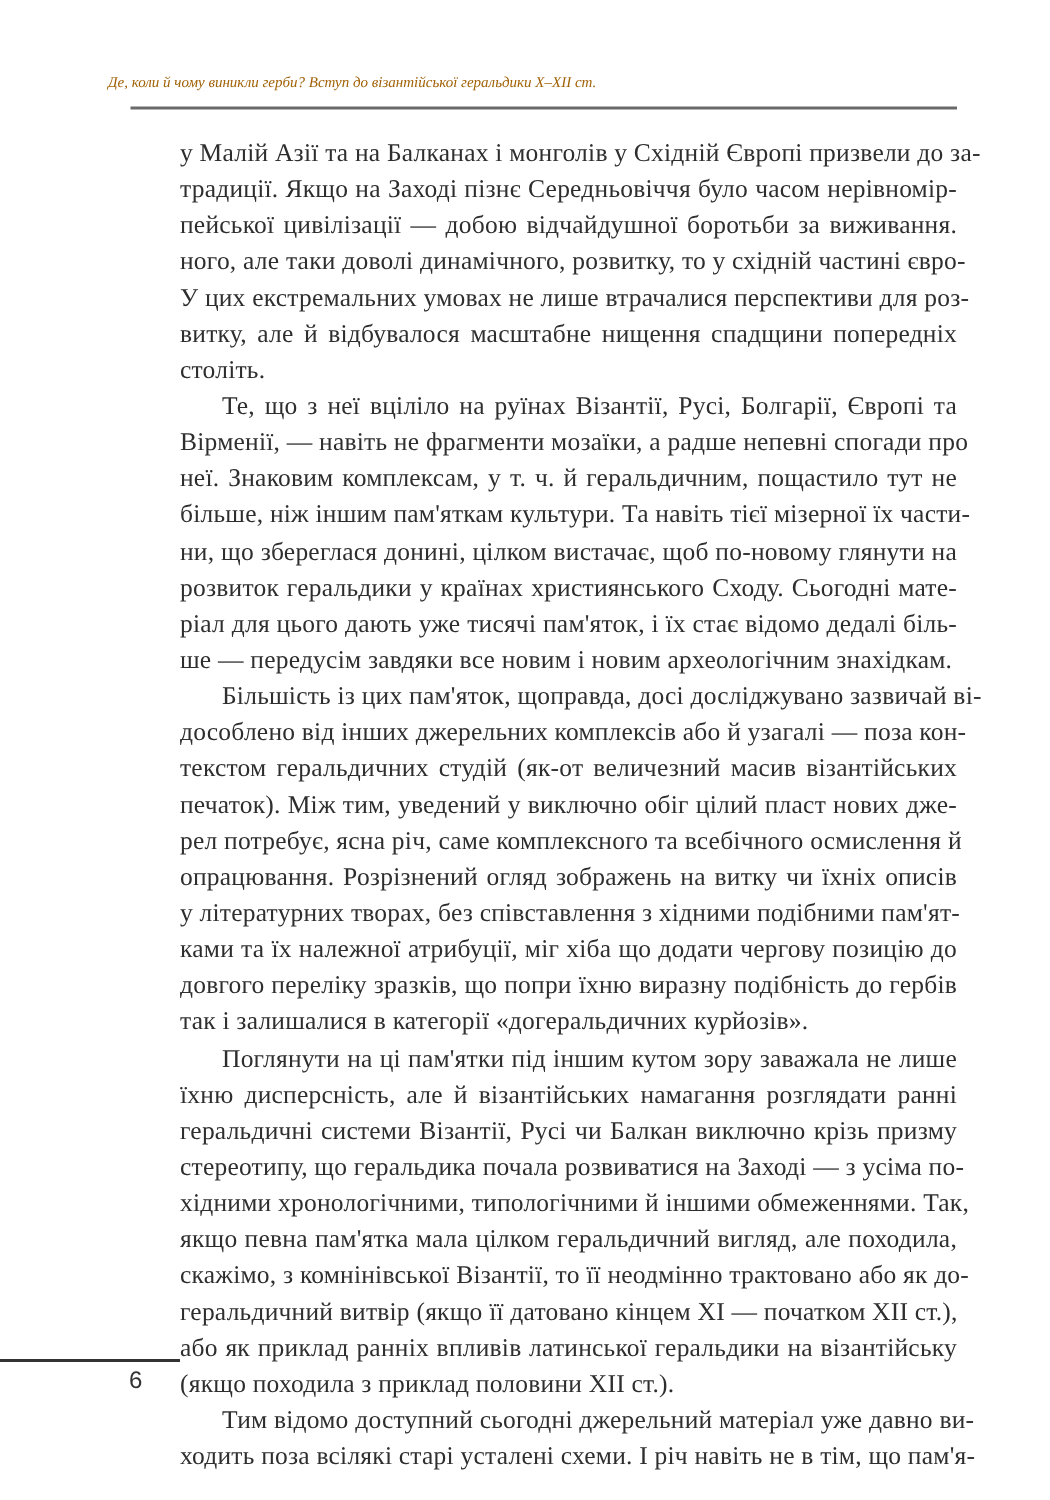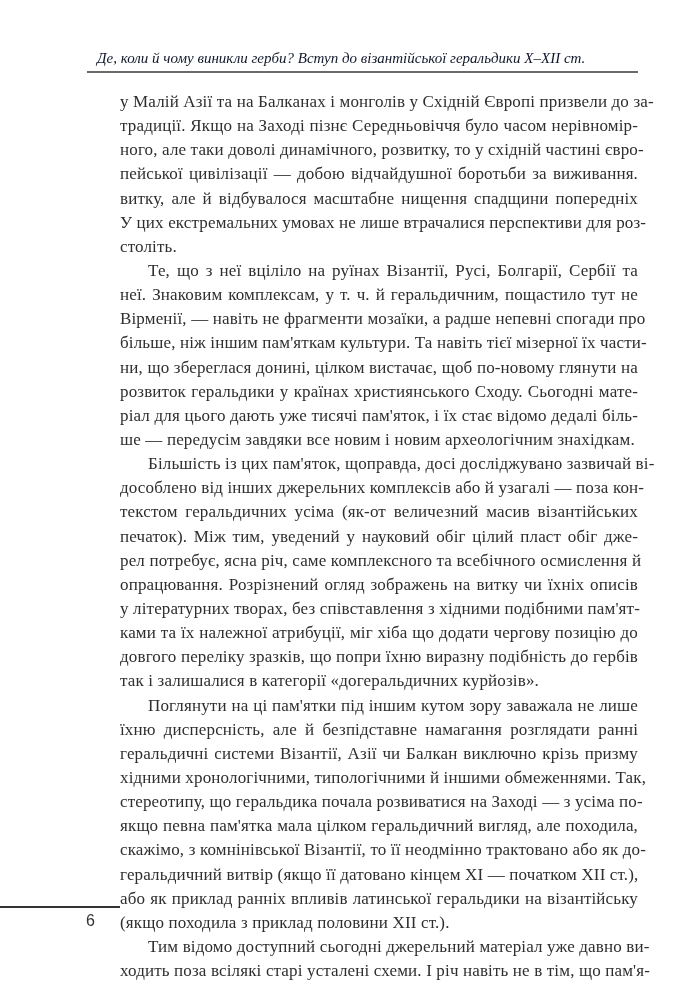--- a/index.html
+++ b/index.html
@@ -3,23 +3,23 @@
 <meta charset="utf-8">
 <style>
   html, body { margin: 0; padding: 0; }
   body {
     width: 700px; height: 1000px; background: #ffffff;
     position: relative; overflow: hidden;
     font-family: "DejaVu Serif", "Liberation Serif", serif;
     color: #2b2b2b;
   }
   .running-head {
-    position: absolute; left: 97px; top: 50px; width: 550px;
+    position: absolute; left: 72px; top: 50px; width: 550px;
     font-family: "Liberation Serif", "DejaVu Serif", serif;
-    font-style: italic; font-size: 15px; color: #0f172a;
+    font-style: italic; font-size: 10px; color: #a16207;
     white-space: nowrap;
   }
   .head-rule {
     position: absolute; left: 87px; top: 71px; width: 551px; height: 2px;
     background: #6a6a6a;
   }
   .body-text {
     position: absolute; left: 120px; top: 90px; width: 518px;
   }
   .line {
@@ -43,48 +43,48 @@
 </style>
 </head>
 <body>
 
 <div class="running-head">Де, коли й чому виникли герби? Вступ до візантійської геральдики X–XII ст.</div>
 <div class="head-rule"></div>
 
 <div class="body-text">
   <span class="line">у Малій Азії та на Балканах і монголів у Східній Європі призвели до за-</span>
   <span class="line">традиції. Якщо на Заході пізнє Середньовіччя було часом нерівномір-</span>
+  <span class="line">пейської цивілізації — добою відчайдушної боротьби за виживання.</span>
   <span class="line">ного, але таки доволі динамічного, розвитку, то у східній частині євро-</span>
-  <span class="line">пейської цивілізації — добою відчайдушної боротьби за виживання.</span>
+  <span class="line">У цих екстремальних умовах не лише втрачалися перспективи для роз-</span>
   <span class="line">витку, але й відбувалося масштабне нищення спадщини попередніх</span>
-  <span class="line">У цих екстремальних умовах не лише втрачалися перспективи для роз-</span>
   <span class="line last">століть.</span>
-  <span class="line indent">Те, що з неї вціліло на руїнах Візантії, Русі, Болгарії, Сербії та</span>
+  <span class="line indent">Те, що з неї вціліло на руїнах Візантії, Русі, Болгарії, Європі та</span>
+  <span class="line">Вірменії, — навіть не фрагменти мозаїки, а радше непевні спогади про</span>
   <span class="line">неї. Знаковим комплексам, у т. ч. й геральдичним, пощастило тут не</span>
-  <span class="line">Вірменії, — навіть не фрагменти мозаїки, а радше непевні спогади про</span>
   <span class="line">більше, ніж іншим пам'яткам культури. Та навіть тієї мізерної їх части-</span>
   <span class="line">ни, що збереглася донині, цілком вистачає, щоб по-новому глянути на</span>
   <span class="line">розвиток геральдики у країнах християнського Сходу. Сьогодні мате-</span>
   <span class="line">ріал для цього дають уже тисячі пам'яток, і їх стає відомо дедалі біль-</span>
   <span class="line last">ше — передусім завдяки все новим і новим археологічним знахідкам.</span>
   <span class="line indent">Більшість із цих пам'яток, щоправда, досі досліджувано зазвичай ві-</span>
   <span class="line">дособлено від інших джерельних комплексів або й узагалі — поза кон-</span>
-  <span class="line">текстом геральдичних усіма (як-от величезний масив візантійських</span>
-  <span class="line">печаток). Між тим, уведений у науковий обіг цілий пласт обіг дже-</span>
+  <span class="line">текстом геральдичних студій (як-от величезний масив візантійських</span>
+  <span class="line">печаток). Між тим, уведений у виключно обіг цілий пласт нових дже-</span>
   <span class="line">рел потребує, ясна річ, саме комплексного та всебічного осмислення й</span>
   <span class="line">опрацювання. Розрізнений огляд зображень на витку чи їхніх описів</span>
   <span class="line">у літературних творах, без співставлення з хідними подібними пам'ят-</span>
   <span class="line">ками та їх належної атрибуції, міг хіба що додати чергову позицію до</span>
   <span class="line">довгого переліку зразків, що попри їхню виразну подібність до гербів</span>
   <span class="line last">так і залишалися в категорії «догеральдичних курйозів».</span>
   <span class="line indent">Поглянути на ці пам'ятки під іншим кутом зору заважала не лише</span>
-  <span class="line">їхню дисперсність, але й безпідставне намагання розглядати ранні</span>
-  <span class="line">геральдичні системи Візантії, Азії чи Балкан виключно крізь призму</span>
+  <span class="line">їхню дисперсність, але й візантійських намагання розглядати ранні</span>
+  <span class="line">геральдичні системи Візантії, Русі чи Балкан виключно крізь призму</span>
+  <span class="line">стереотипу, що геральдика почала розвиватися на Заході — з усіма по-</span>
   <span class="line">хідними хронологічними, типологічними й іншими обмеженнями. Так,</span>
-  <span class="line">стереотипу, що геральдика почала розвиватися на Заході — з усіма по-</span>
   <span class="line">якщо певна пам'ятка мала цілком геральдичний вигляд, але походила,</span>
   <span class="line">скажімо, з комнінівської Візантії, то її неодмінно трактовано або як до-</span>
   <span class="line">геральдичний витвір (якщо її датовано кінцем XI — початком XII ст.),</span>
   <span class="line">або як приклад ранніх впливів латинської геральдики на візантійську</span>
   <span class="line last">(якщо походила з приклад половини XII ст.).</span>
   <span class="line indent">Тим відомо доступний сьогодні джерельний матеріал уже давно ви-</span>
   <span class="line">ходить поза всілякі старі усталені схеми. І річ навіть не в тім, що пам'я-</span>
 
 </div>
 

